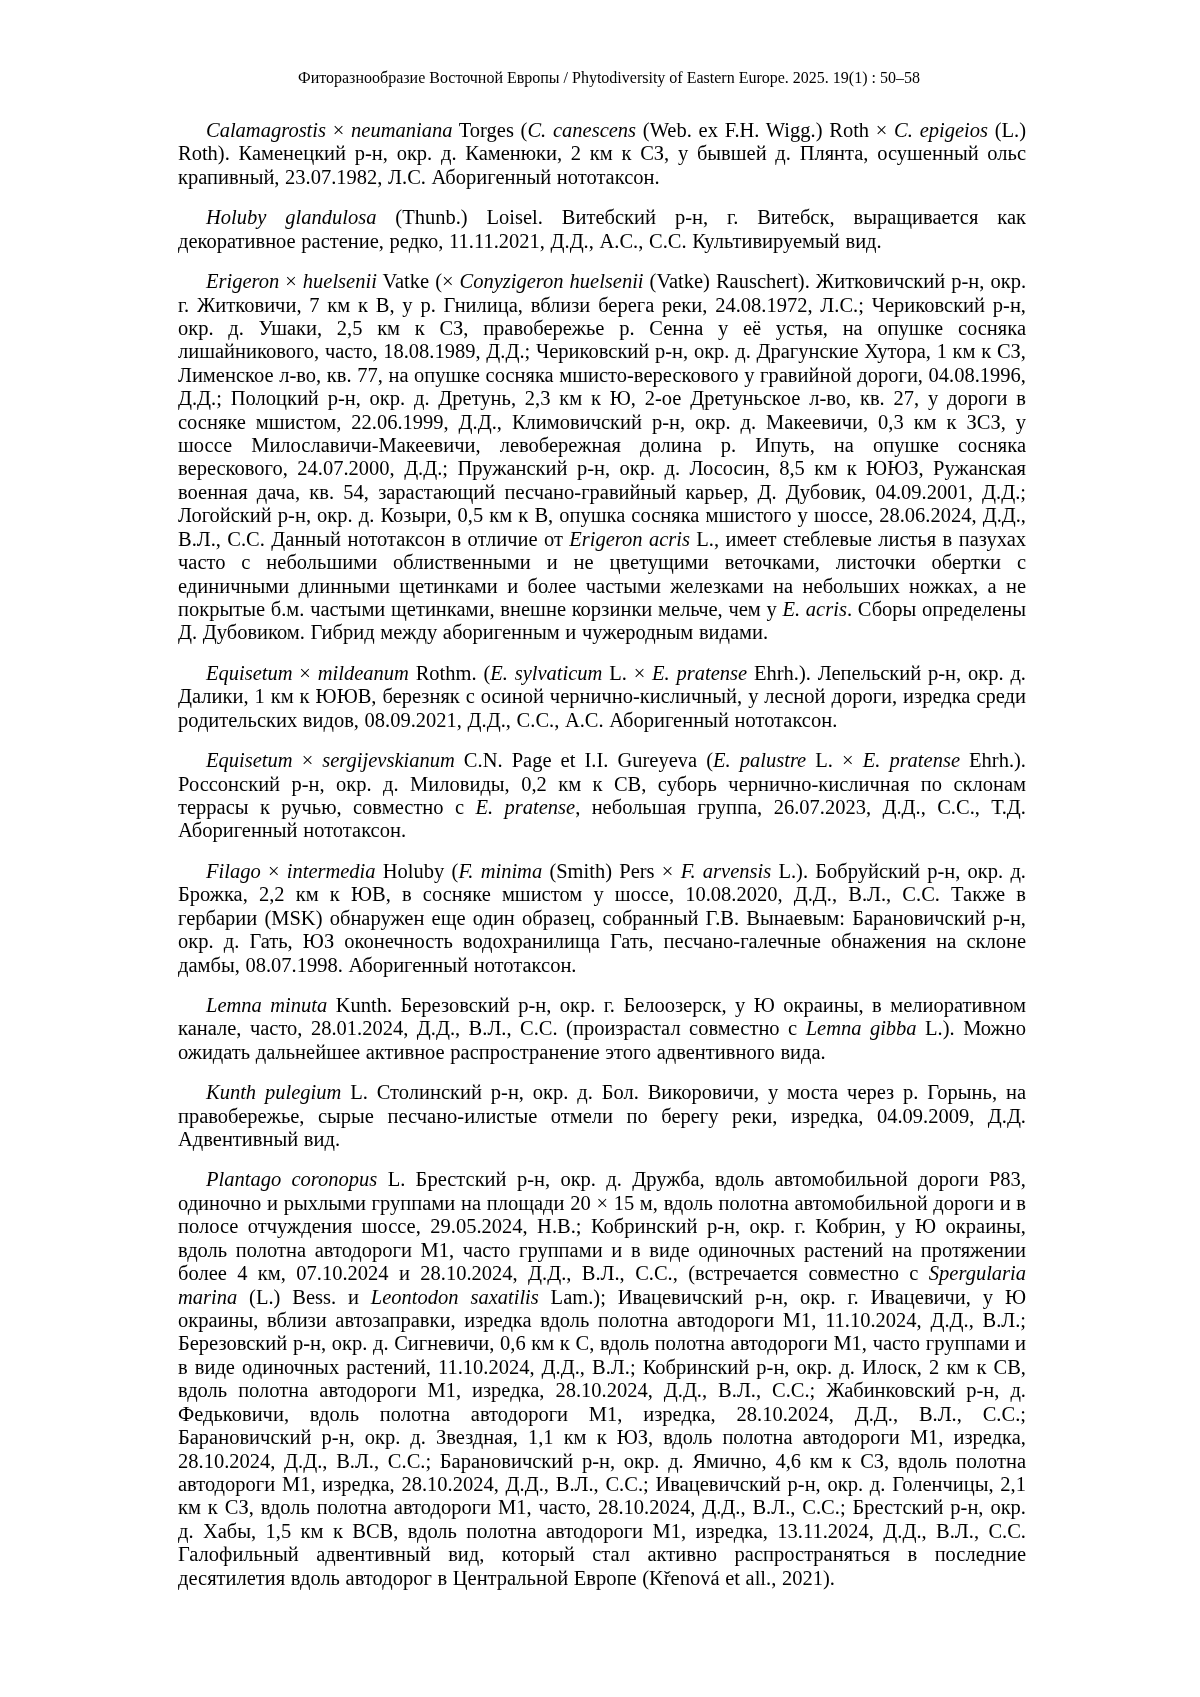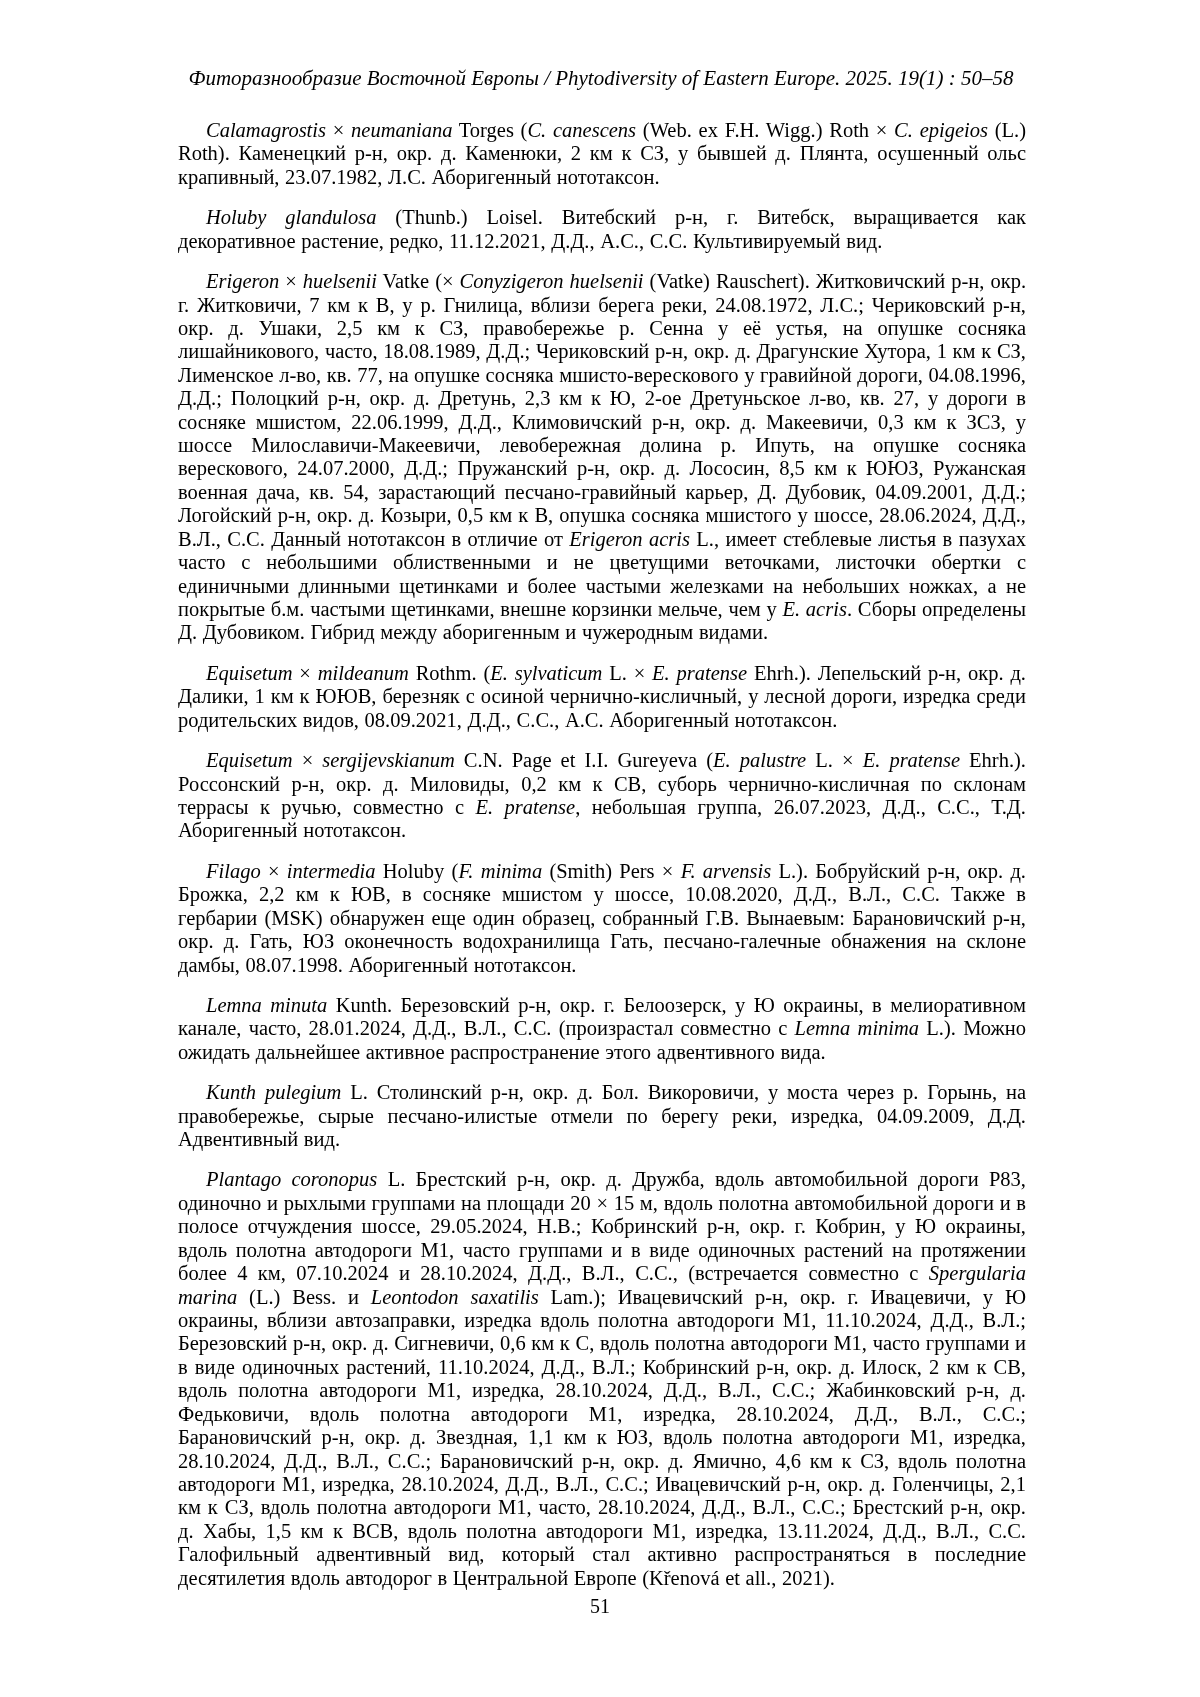--- a/index.html
+++ b/index.html
@@ -12,25 +12,24 @@
     width: 1200px;
     height: 1697px;
     background: #ffffff;
     color: #000000;
     font-family: "Liberation Serif", "DejaVu Serif", serif;
     overflow: hidden;
   }
   .running-head {
     position: absolute;
     top: 66px;
-    left: 160px;
+    left: 168px;
     width: 882px;
     text-align: center;
-    font-style: italic;
-    font-size: 21px;
+    font-size: 16px;
     line-height: 24px;
     white-space: nowrap;
   }
   .page-body {
     position: absolute;
     top: 102px;
     left: 161px;
     width: 882px;
     font-size: 20.5px;
     line-height: 23.42px;
@@ -56,24 +55,23 @@
   }
 </style>
 </head>
 <body>
 
 <div class="page">
   <div class="running-head">Фиторазнообразие Восточной Европы / Phytodiversity of Eastern Europe. 2025. 19(1) : 50–58</div>
 
   <div class="page-body" id="paragraphs">
       <p class="para"><span class="it">Calamagrostis</span><span> × </span><span class="it">neumaniana</span><span> Torges (</span><span class="it">C. canescens</span><span> (Web. ex F.H. Wigg.) Roth × </span><span class="it">C. epigeios</span><span> (L.) Roth). Каменецкий р-н, окр. д. Каменюки, 2 км к СЗ, у бывшей д. Плянта, осушенный ольс крапивный, 23.07.1982, Л.С. Аборигенный нототаксон.</span></p>
-      <p class="para"><span class="it">Holuby glandulosa</span><span> (Thunb.) Loisel. Витебский р-н, г. Витебск, выращивается как декоративное растение, редко, 11.12.2021, Д.Д., А.С., С.С. Культивируемый вид.</span></p>
+      <p class="para"><span class="it">Holuby glandulosa</span><span> (Thunb.) Loisel. Витебский р-н, г. Витебск, выращивается как декоративное растение, редко, 11.11.2021, Д.Д., А.С., С.С. Культивируемый вид.</span></p>
       <p class="para"><span class="it">Erigeron</span><span> × </span><span class="it">huelsenii</span><span> Vatke (× </span><span class="it">Conyzigeron huelsenii</span><span> (Vatke) Rauschert). Житковичский р-н, окр. г. Житковичи, 7 км к В, у р. Гнилица, вблизи берега реки, 24.08.1972, Л.С.; Чериковский р-н, окр. д. Ушаки, 2,5 км к СЗ, правобережье р. Сенна у её устья, на опушке сосняка лишайникового, часто, 18.08.1989, Д.Д.; Чериковский р-н, окр. д. Драгунские Хутора, 1 км к СЗ, Лименское л-во, кв. 77, на опушке сосняка мшисто-верескового у гравийной дороги, 04.08.1996, Д.Д.; Полоцкий р-н, окр. д. Дретунь, 2,3 км к Ю, 2-ое Дретуньское л-во, кв. 27, у дороги в сосняке мшистом, 22.06.1999, Д.Д., Климовичский р-н, окр. д. Макеевичи, 0,3 км к ЗСЗ, у шоссе Милославичи-Макеевичи, левобережная долина р. Ипуть, на опушке сосняка верескового, 24.07.2000, Д.Д.; Пружанский р-н, окр. д. Лососин, 8,5 км к ЮЮЗ, Ружанская военная дача, кв. 54, зарастающий песчано-гравийный карьер, Д. Дубовик, 04.09.2001, Д.Д.; Логойский р-н, окр. д. Козыри, 0,5 км к В, опушка сосняка мшистого у шоссе, 28.06.2024, Д.Д., В.Л., С.С. Данный нототаксон в отличие от </span><span class="it">Erigeron acris</span><span> L., имеет стеблевые листья в пазухах часто с небольшими облиственными и не цветущими веточками, листочки обертки с единичными длинными щетинками и более частыми железками на небольших ножках, а не покрытые б.м. частыми щетинками, внешне корзинки мельче, чем у </span><span class="it">E. acris</span><span>. Сборы определены Д. Дубовиком. Гибрид между аборигенным и чужеродным видами.</span></p>
       <p class="para"><span class="it">Equisetum</span><span> × </span><span class="it">mildeanum</span><span> Rothm. (</span><span class="it">E. sylvaticum</span><span> L. × </span><span class="it">E. pratense</span><span> Ehrh.). Лепельский р-н, окр. д. Далики, 1 км к ЮЮВ, березняк с осиной чернично-кисличный, у лесной дороги, изредка среди родительских видов, 08.09.2021, Д.Д., С.С., А.С. Аборигенный нототаксон.</span></p>
       <p class="para"><span class="it">Equisetum</span><span> × </span><span class="it">sergijevskianum</span><span> C.N. Page et I.I. Gureyeva (</span><span class="it">E. palustre</span><span> L. × </span><span class="it">E. pratense</span><span> Ehrh.). Россонский р-н, окр. д. Миловиды, 0,2 км к СВ, суборь чернично-кисличная по склонам террасы к ручью, совместно с </span><span class="it">E. pratense</span><span>, небольшая группа, 26.07.2023, Д.Д., С.С., Т.Д. Аборигенный нототаксон.</span></p>
       <p class="para"><span class="it">Filago</span><span> × </span><span class="it">intermedia</span><span> Holuby (</span><span class="it">F. minima</span><span> (Smith) Pers × </span><span class="it">F. arvensis</span><span> L.). Бобруйский р-н, окр. д. Брожка, 2,2 км к ЮВ, в сосняке мшистом у шоссе, 10.08.2020, Д.Д., В.Л., С.С. Также в гербарии (MSK) обнаружен еще один образец, собранный Г.В. Вынаевым: Барановичский р-н, окр. д. Гать, ЮЗ оконечность водохранилища Гать, песчано-галечные обнажения на склоне дамбы, 08.07.1998. Аборигенный нототаксон.</span></p>
-      <p class="para"><span class="it">Lemna minuta</span><span> Kunth. Березовский р-н, окр. г. Белоозерск, у Ю окраины, в мелиоративном канале, часто, 28.01.2024, Д.Д., В.Л., С.С. (произрастал совместно с </span><span class="it">Lemna minima</span><span> L.). Можно ожидать дальнейшее активное распространение этого адвентивного вида.</span></p>
+      <p class="para"><span class="it">Lemna minuta</span><span> Kunth. Березовский р-н, окр. г. Белоозерск, у Ю окраины, в мелиоративном канале, часто, 28.01.2024, Д.Д., В.Л., С.С. (произрастал совместно с </span><span class="it">Lemna gibba</span><span> L.). Можно ожидать дальнейшее активное распространение этого адвентивного вида.</span></p>
       <p class="para"><span class="it">Kunth pulegium</span><span> L. Столинский р-н, окр. д. Бол. Викоровичи, у моста через р. Горынь, на правобережье, сырые песчано-илистые отмели по берегу реки, изредка, 04.09.2009, Д.Д. Адвентивный вид.</span></p>
       <p class="para"><span class="it">Plantago coronopus</span><span> L. Брестский р-н, окр. д. Дружба, вдоль автомобильной дороги Р83, одиночно и рыхлыми группами на площади 20 × 15 м, вдоль полотна автомобильной дороги и в полосе отчуждения шоссе, 29.05.2024, Н.В.; Кобринский р-н, окр. г. Кобрин, у Ю окраины, вдоль полотна автодороги М1, часто группами и в виде одиночных растений на протяжении более 4 км, 07.10.2024 и 28.10.2024, Д.Д., В.Л., С.С., (встречается совместно с </span><span class="it">Spergularia marina</span><span> (L.) Bess. и </span><span class="it">Leontodon saxatilis</span><span> Lam.); Ивацевичский р-н, окр. г. Ивацевичи, у Ю окраины, вблизи автозаправки, изредка вдоль полотна автодороги М1, 11.10.2024, Д.Д., В.Л.; Березовский р-н, окр. д. Сигневичи, 0,6 км к С, вдоль полотна автодороги М1, часто группами и в виде одиночных растений, 11.10.2024, Д.Д., В.Л.; Кобринский р-н, окр. д. Илоск, 2 км к СВ, вдоль полотна автодороги М1, изредка, 28.10.2024, Д.Д., В.Л., С.С.; Жабинковский р-н, д. Федьковичи, вдоль полотна автодороги М1, изредка, 28.10.2024, Д.Д., В.Л., С.С.; Барановичский р-н, окр. д. Звездная, 1,1 км к ЮЗ, вдоль полотна автодороги М1, изредка, 28.10.2024, Д.Д., В.Л., С.С.; Барановичский р-н, окр. д. Ямично, 4,6 км к СЗ, вдоль полотна автодороги М1, изредка, 28.10.2024, Д.Д., В.Л., С.С.; Ивацевичский р-н, окр. д. Голенчицы, 2,1 км к СЗ, вдоль полотна автодороги М1, часто, 28.10.2024, Д.Д., В.Л., С.С.; Брестский р-н, окр. д. Хабы, 1,5 км к ВСВ, вдоль полотна автодороги М1, изредка, 13.11.2024, Д.Д., В.Л., С.С. Галофильный адвентивный вид, который стал активно распространяться в последние десятилетия вдоль автодорог в Центральной Европе (Křenová et all., 2021).</span></p>
     </div>
 
-  <div class="page-number">51</div>
 </div>
 
 </body></html>

